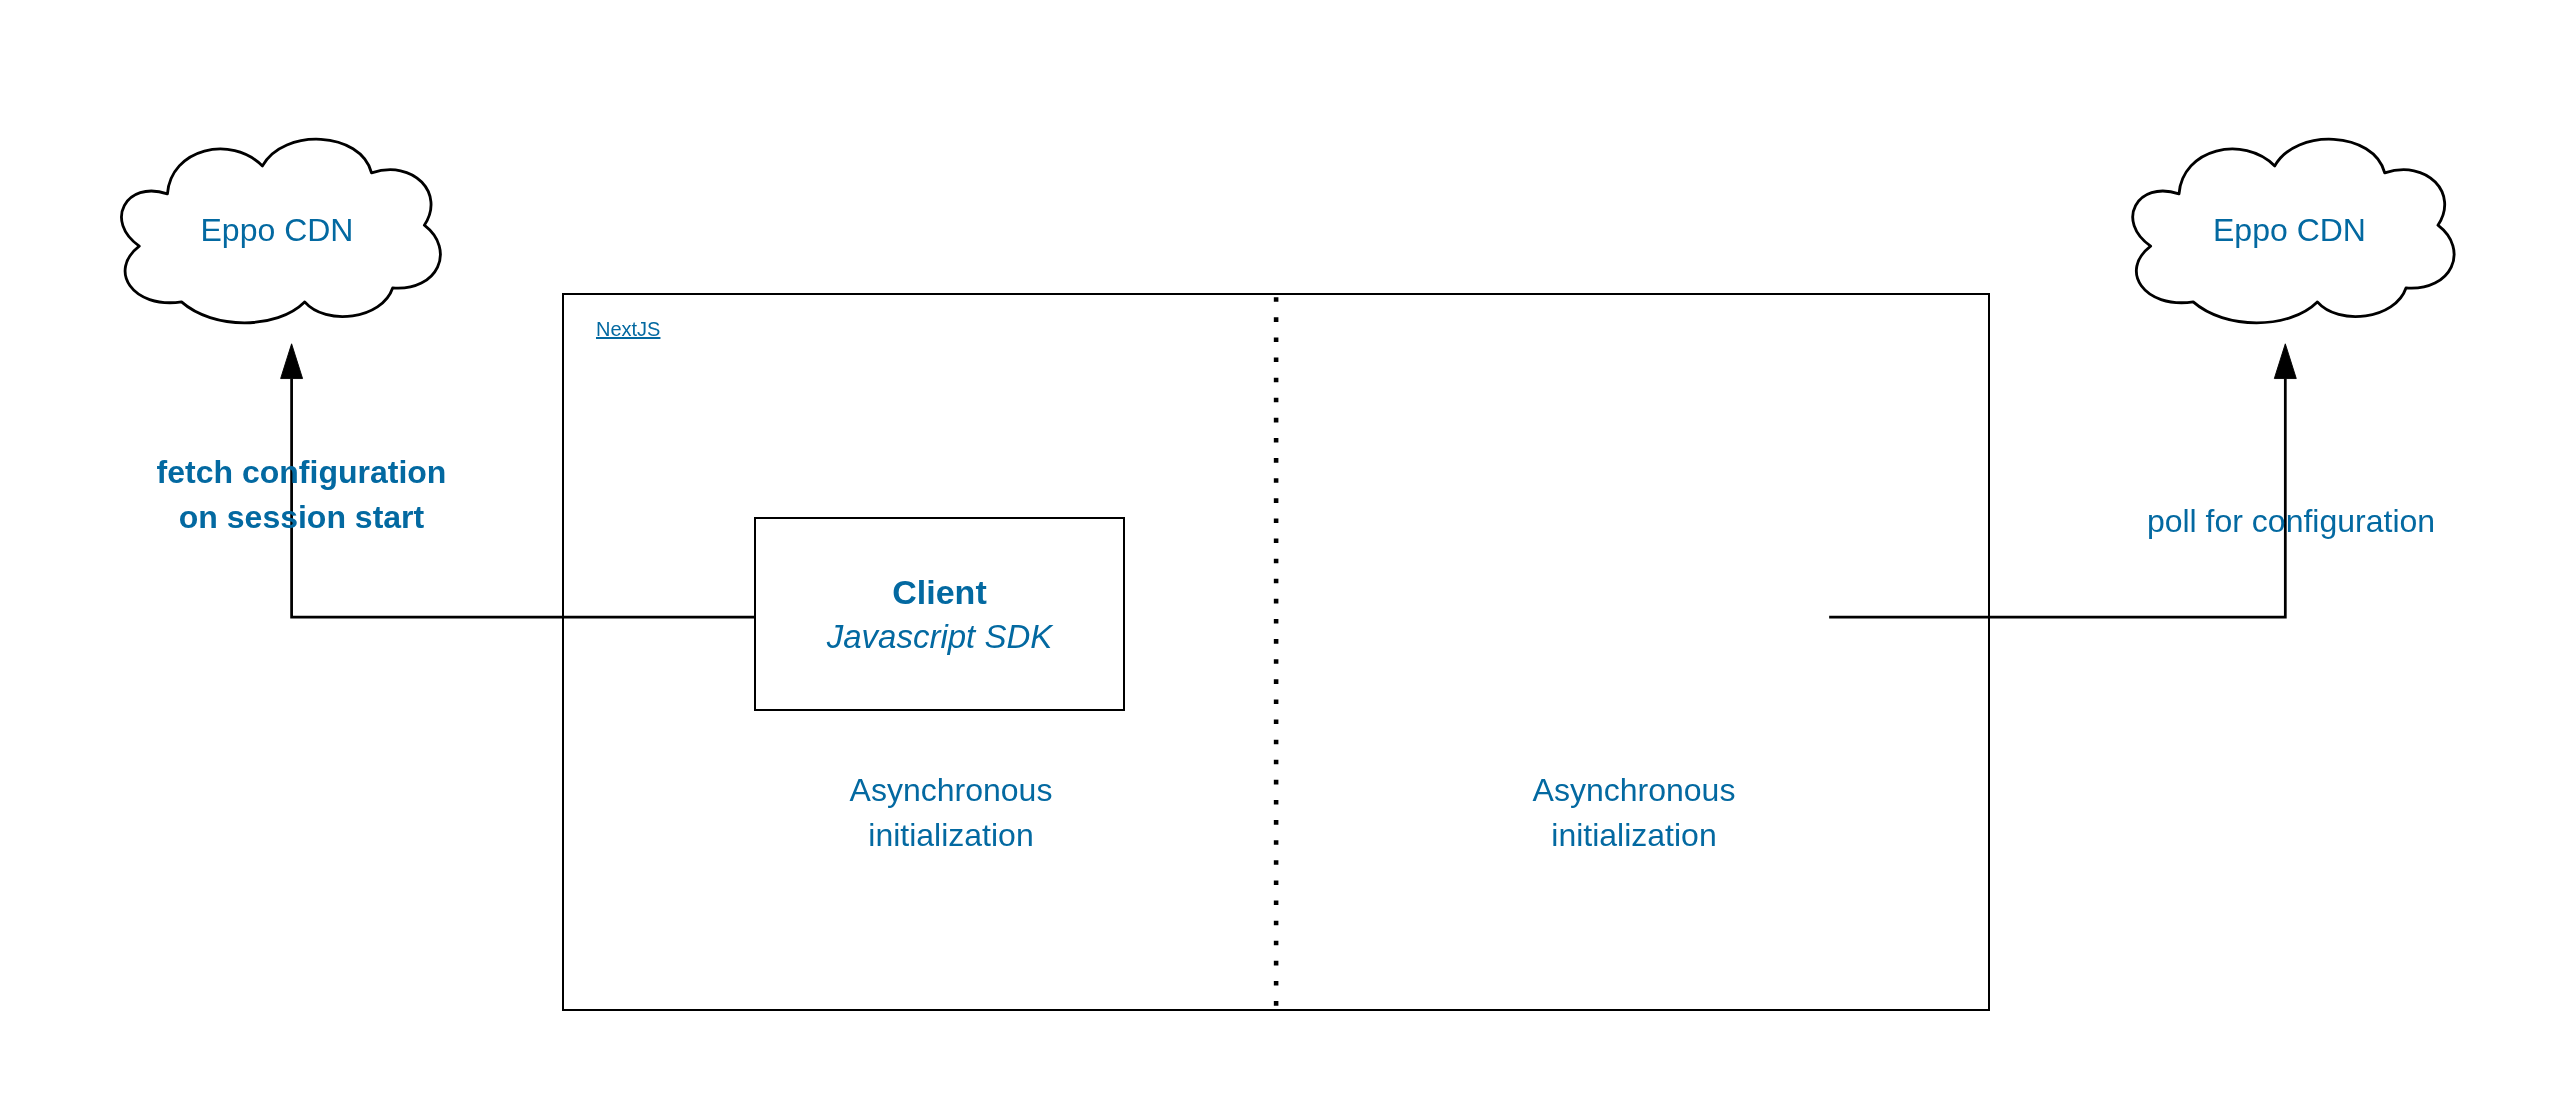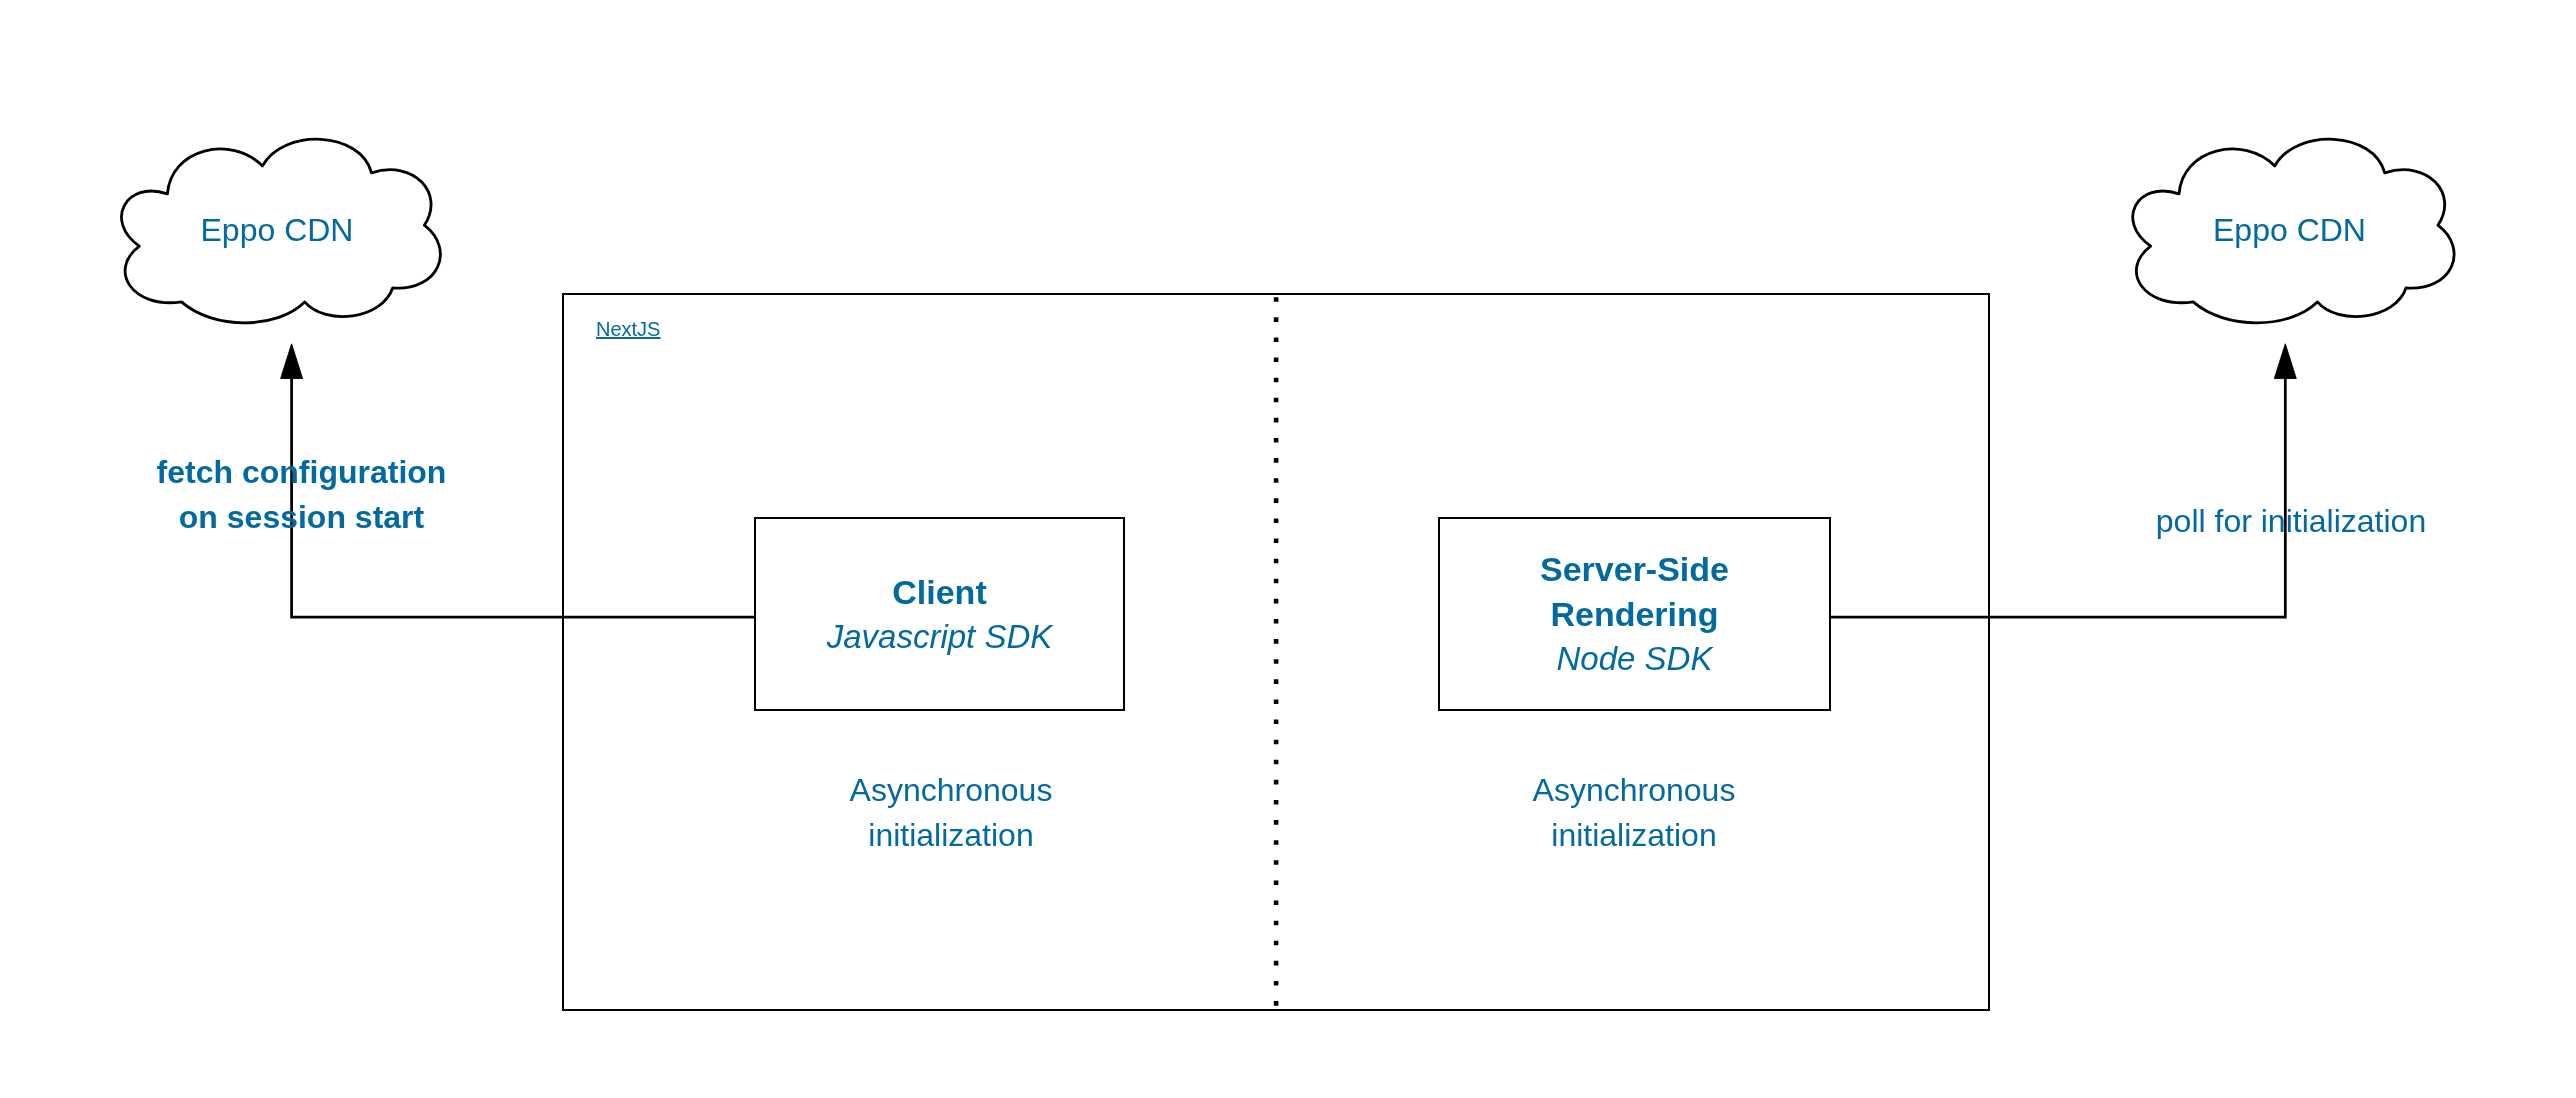--- a/index.html
+++ b/index.html
@@ -163,30 +163,25 @@
 
   <div class="abs node-box client-box">
     <div class="node-title">Client</div>
     <div class="node-subtitle">Javascript SDK</div>
   </div>
   <div class="abs caption client-caption">
     <div>Asynchronous</div>
     <div>initialization</div>
   </div>
 
-  <div class="abs node-box ssr-box">
-    <div class="node-title">Server-Side</div>
-    <div class="node-title">Rendering</div>
-    <div class="node-subtitle">Node SDK</div>
-  </div>
   <div class="abs caption ssr-caption">
     <div>Asynchronous</div>
     <div>initialization</div>
   </div>
 
   <div class="abs edge-label left-edge-label">
     <div>fetch configuration</div>
     <div>on session start</div>
   </div>
-  <div class="abs edge-label right-edge-label">poll for initialization</div>
+  <div class="abs edge-label right-edge-label">poll for configuration</div>
 
 </div>
 
 
 </body></html>

